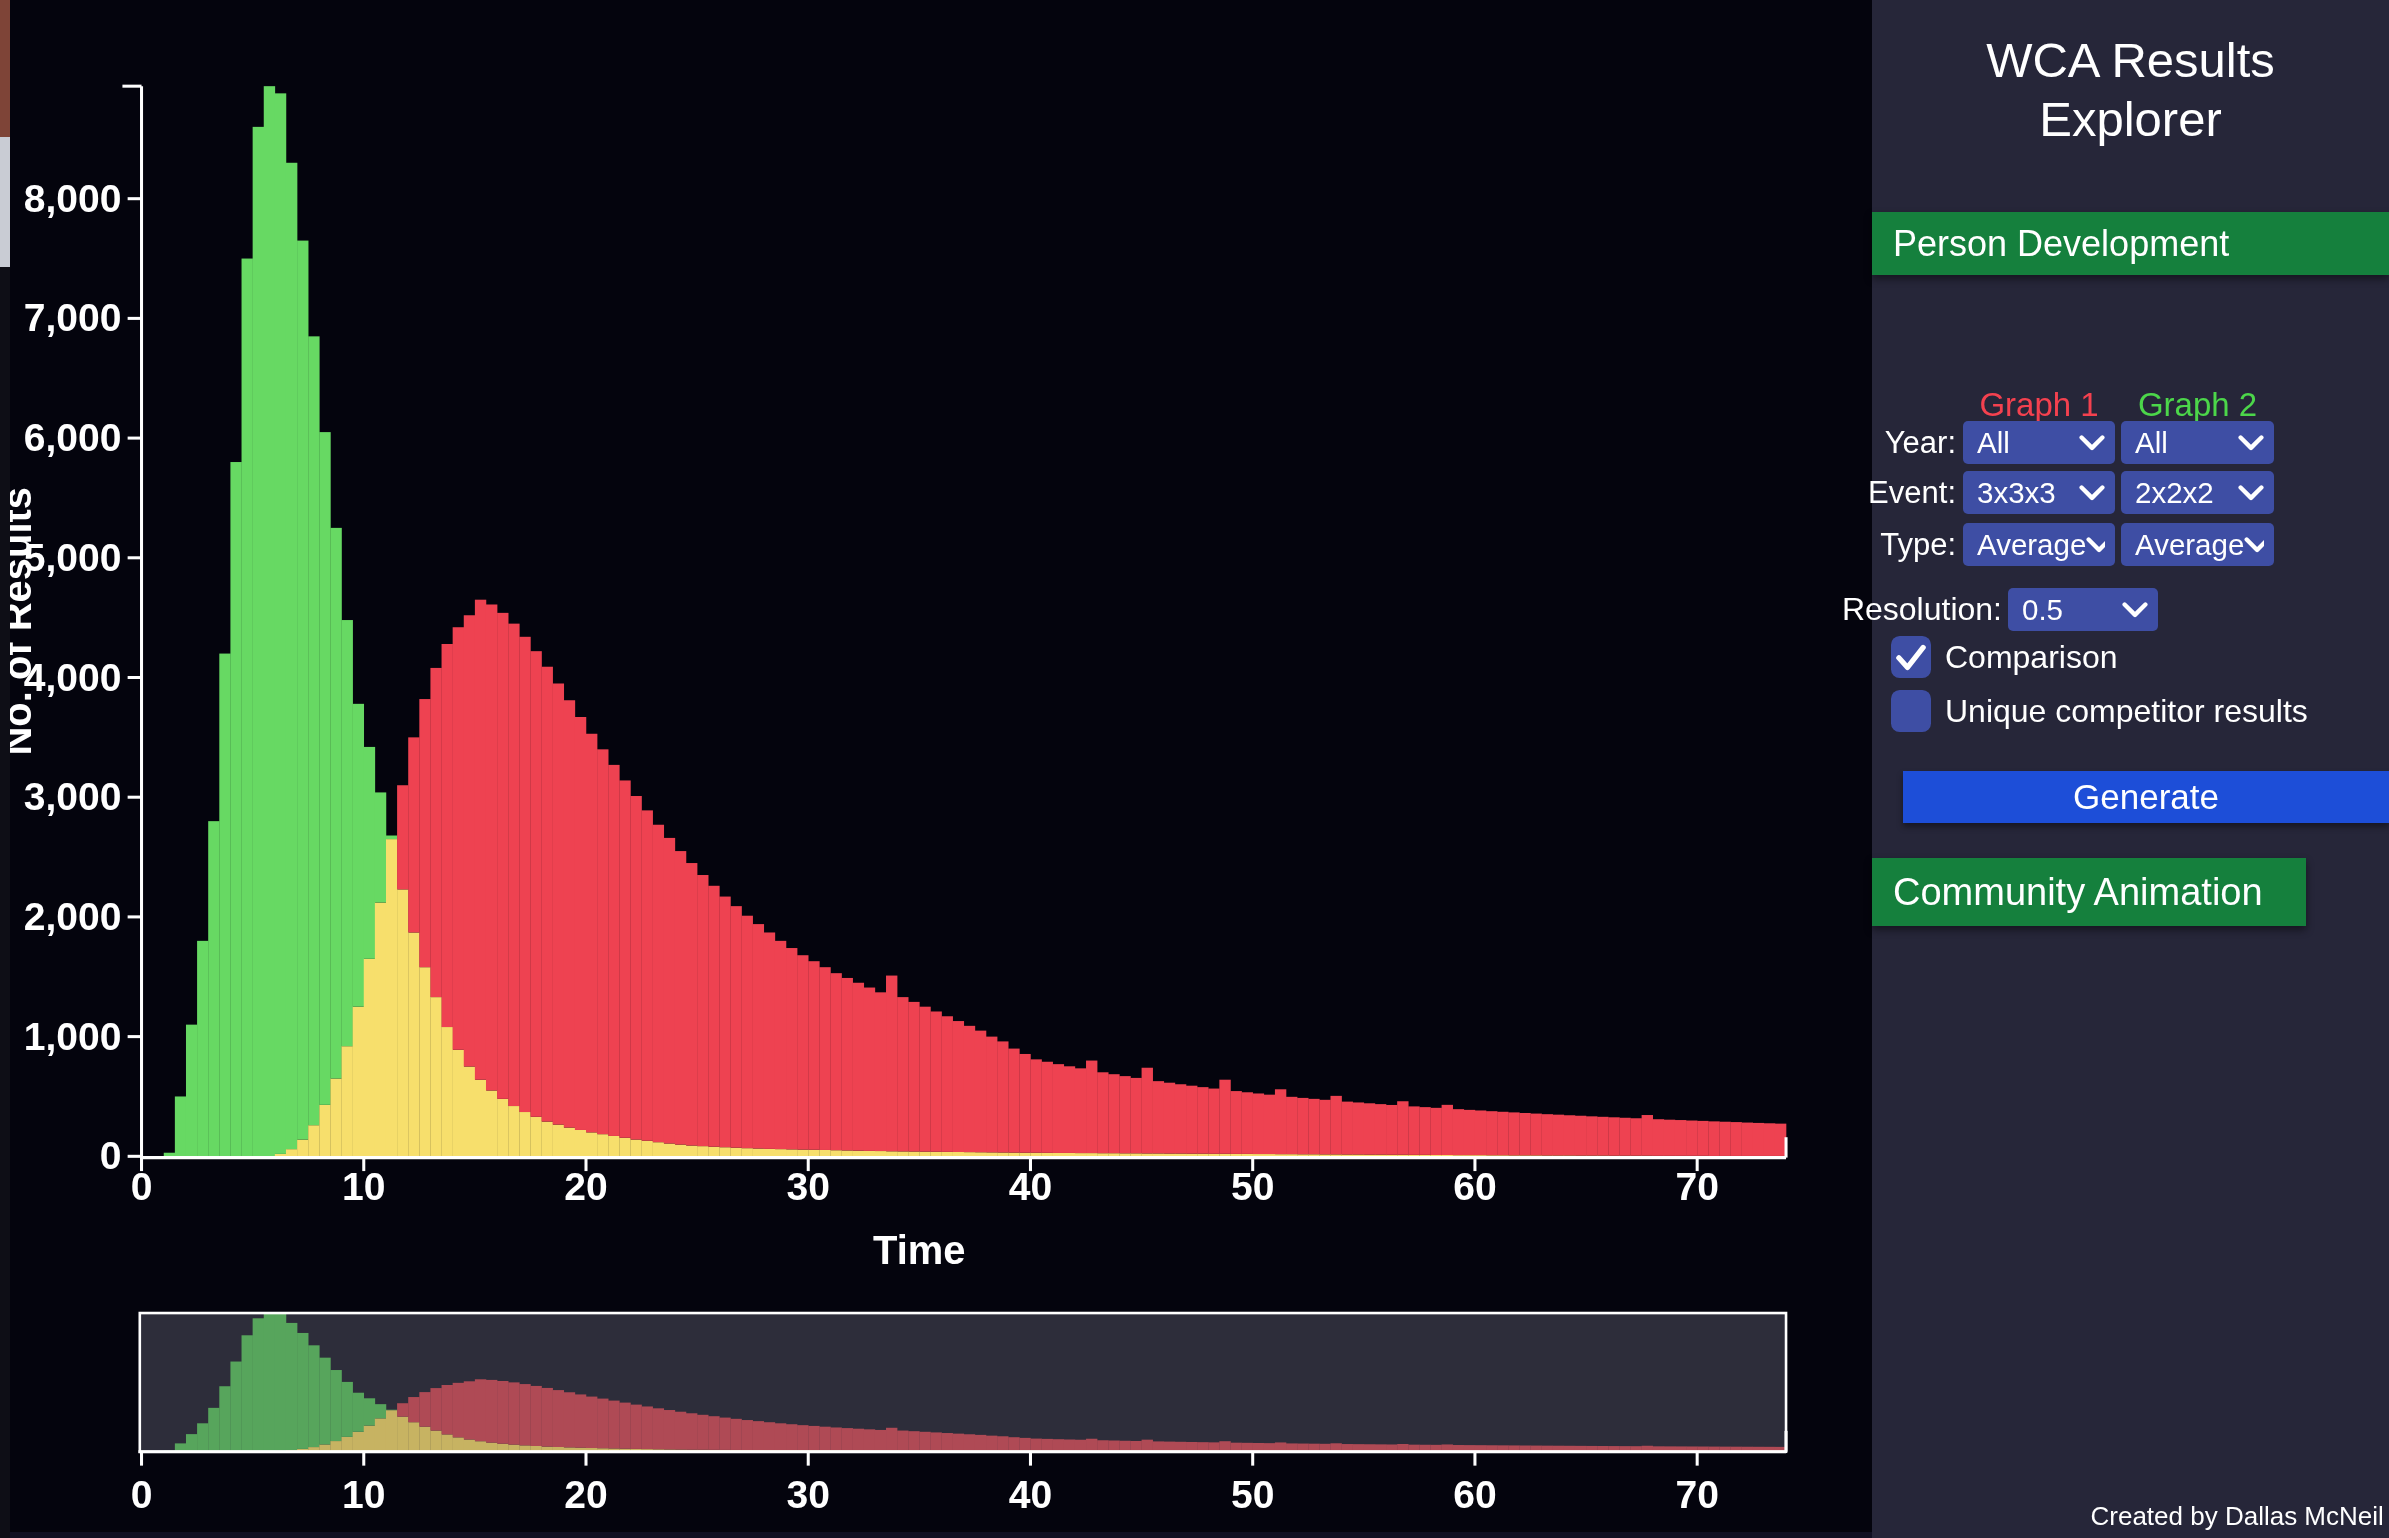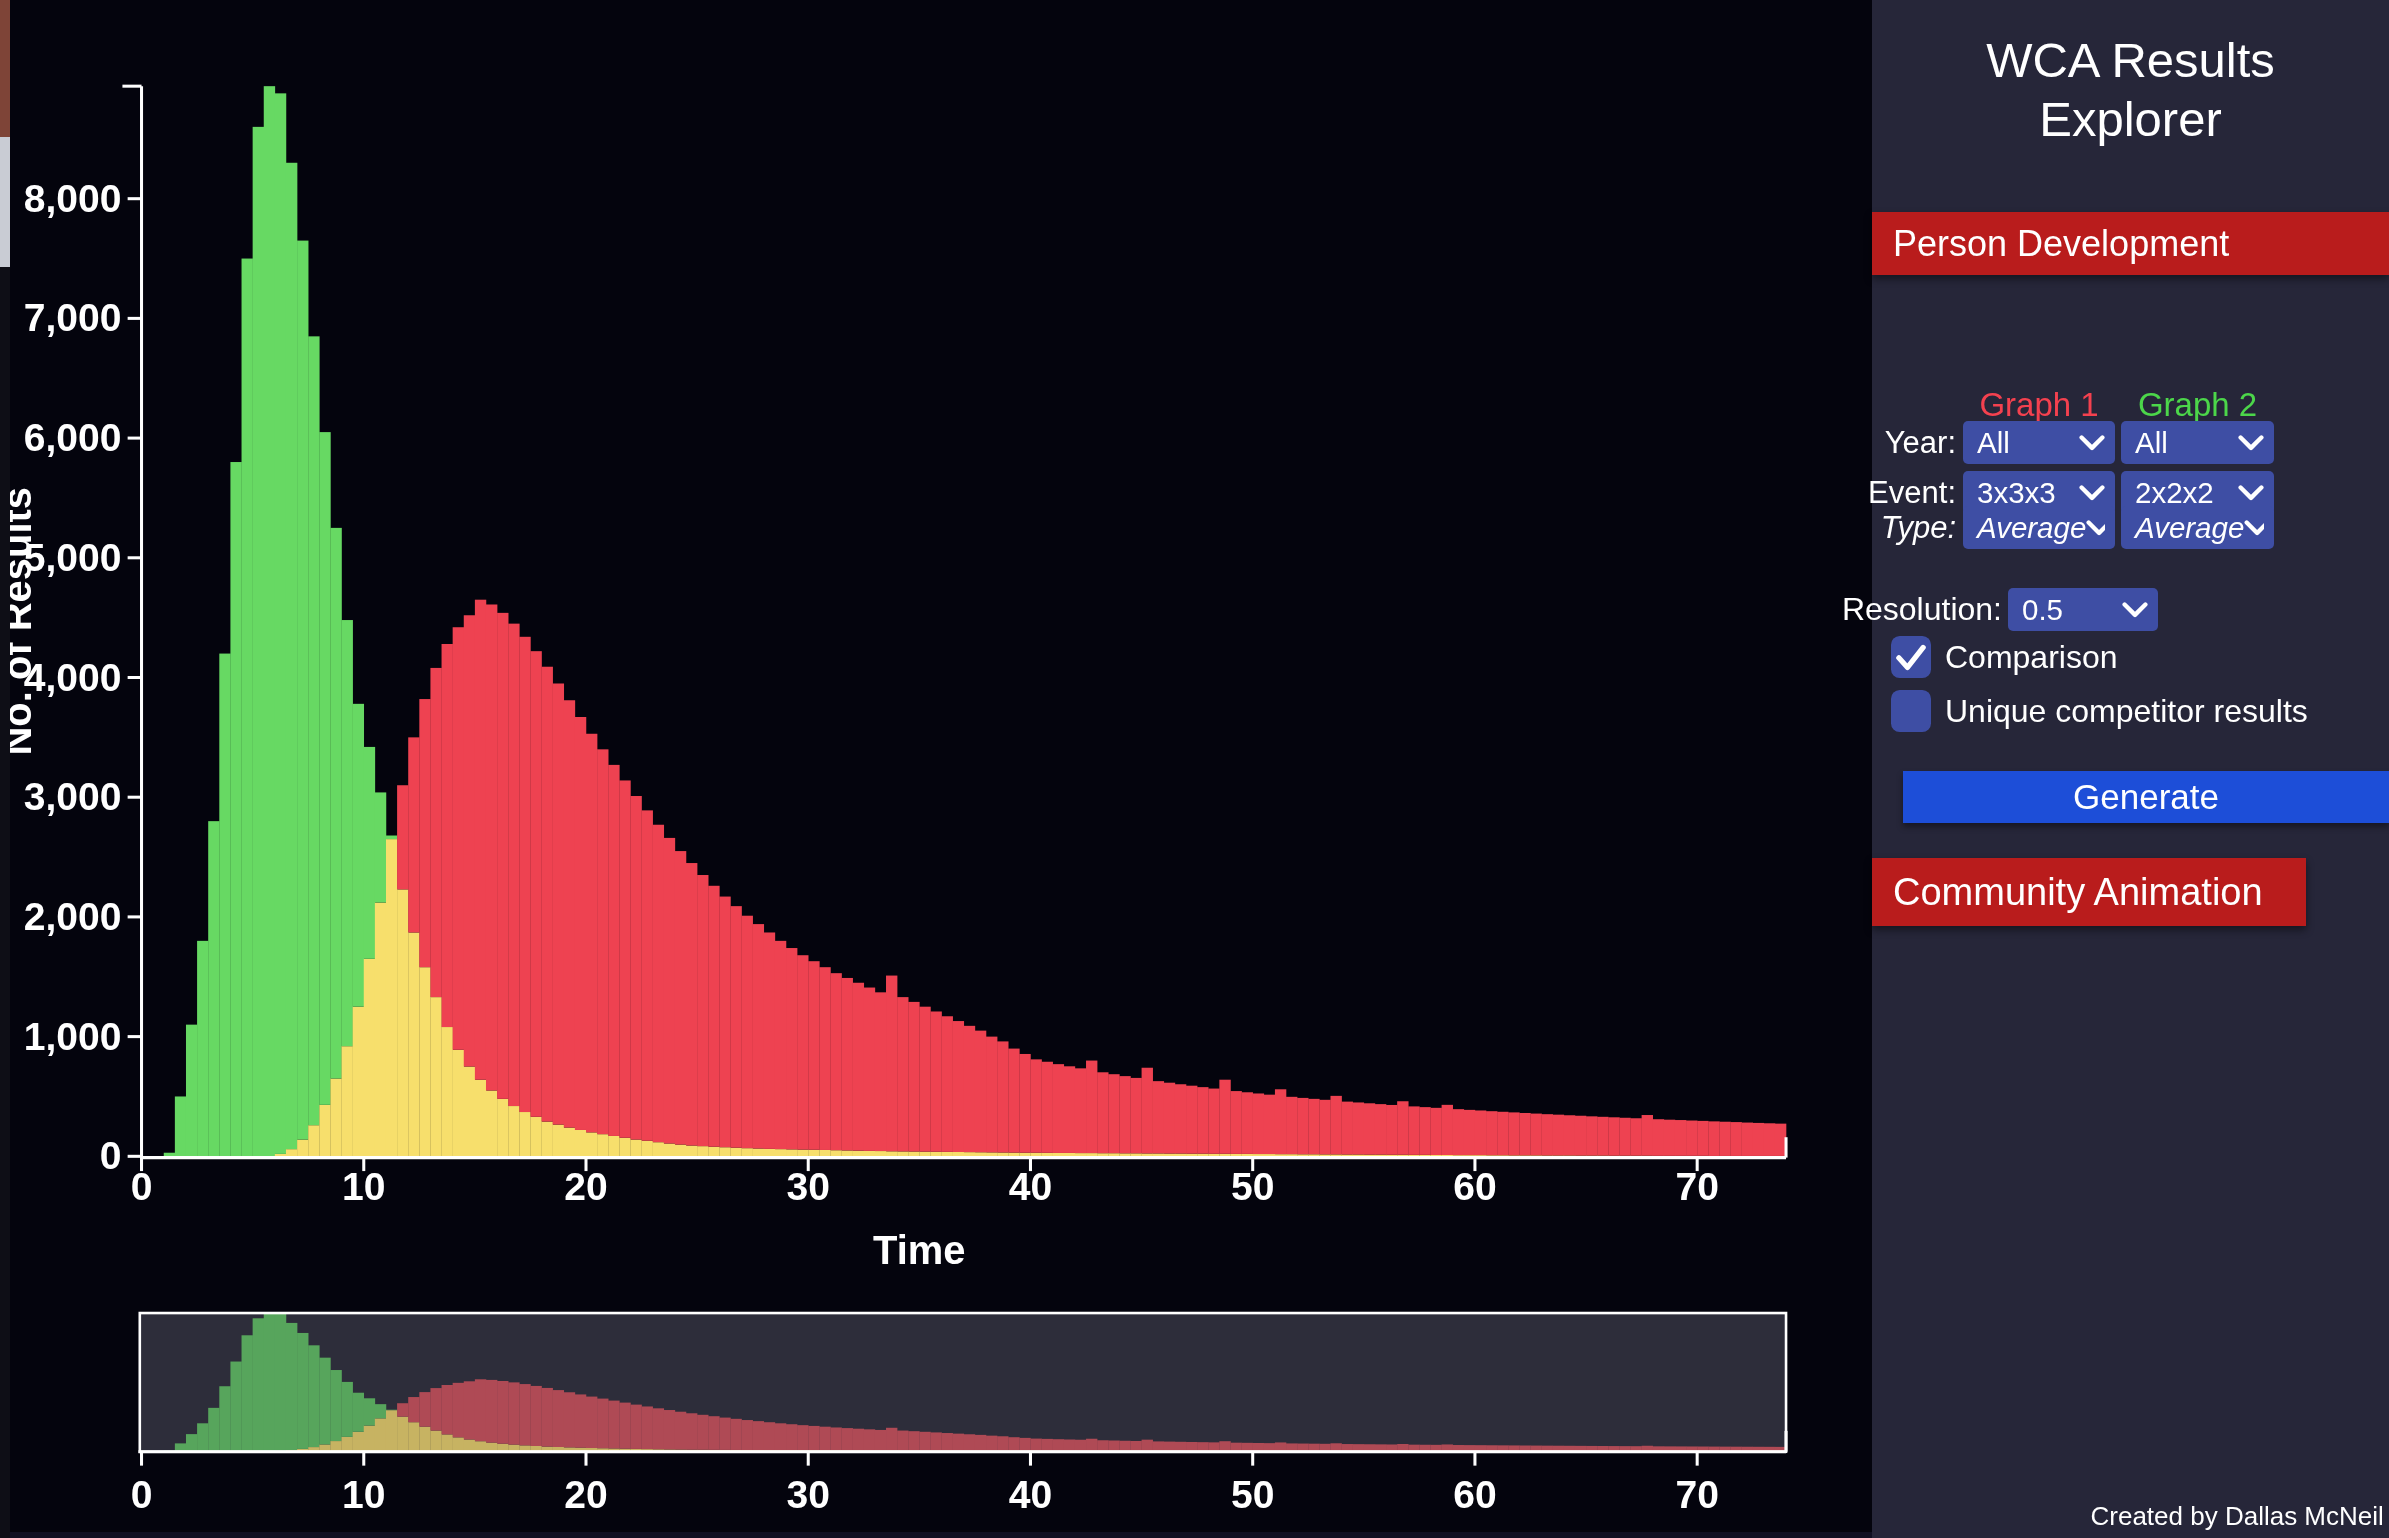--- a/index.html
+++ b/index.html
@@ -15,32 +15,32 @@
   
   .chart-area{position:absolute;left:0;top:0;width:1872px;height:1539px;}
   .bottom-strip{position:absolute;left:0;bottom:0;width:1872px;height:7px;background:#101022;}
   
   .sidebar{position:absolute;left:1872px;top:0;width:517px;height:1539px;background:#262639;}
   .sidebar-title{
     position:absolute;top:31px;left:0;right:0;color:#fff;text-align:center;
     font-size:49px;line-height:1.2;font-weight:400;padding:0 36px;
   }
   .nav-item{
-    position:absolute;left:0;right:0;height:63px;background:#b91c1c;color:#fff;
+    position:absolute;left:0;right:0;height:63px;background:#15803d;color:#fff;
     display:flex;align-items:center;padding-left:21px;font-size:36px;
     box-shadow:0 4.3px 7.8px rgba(0,0,0,.45);cursor:pointer;box-sizing:border-box;
   }
   .nav-person{top:212px;}
   .nav-community{top:280px;height:68px;font-weight:700;}
   .nav-animation{top:858px;height:68px;right:83px;left:0;font-size:38px;}
   .graph-headers{position:absolute;top:386px;left:0;right:0;height:38px;font-size:33px;}
   .graph-headers .g1{position:absolute;left:91px;width:152px;text-align:center;}
   .graph-headers .g2{position:absolute;left:249px;width:153px;text-align:center;}
   .ctl-row{position:absolute;left:0;right:0;height:43px;}
-  .row-year{top:421px;} .row-event{top:471px;} .row-type{top:506px;font-style:italic;}
+  .row-year{top:421px;} .row-event{top:471px;} .row-type{top:523px;}
   .ctl-row .lbl{
     position:absolute;left:0;width:84px;top:0;height:43px;color:#fff;font-size:31px;
     display:flex;align-items:center;justify-content:flex-end;
   }
   .select{
     position:absolute;top:0;height:43px;background:#3E4EA4;border-radius:5px;color:#fff;
     display:flex;align-items:center;justify-content:space-between;
     padding:0 10.4px 0 14px;font-size:29.5px;cursor:pointer;box-sizing:border-box;
   }
   .sel-c1{left:91px;width:152px;}

